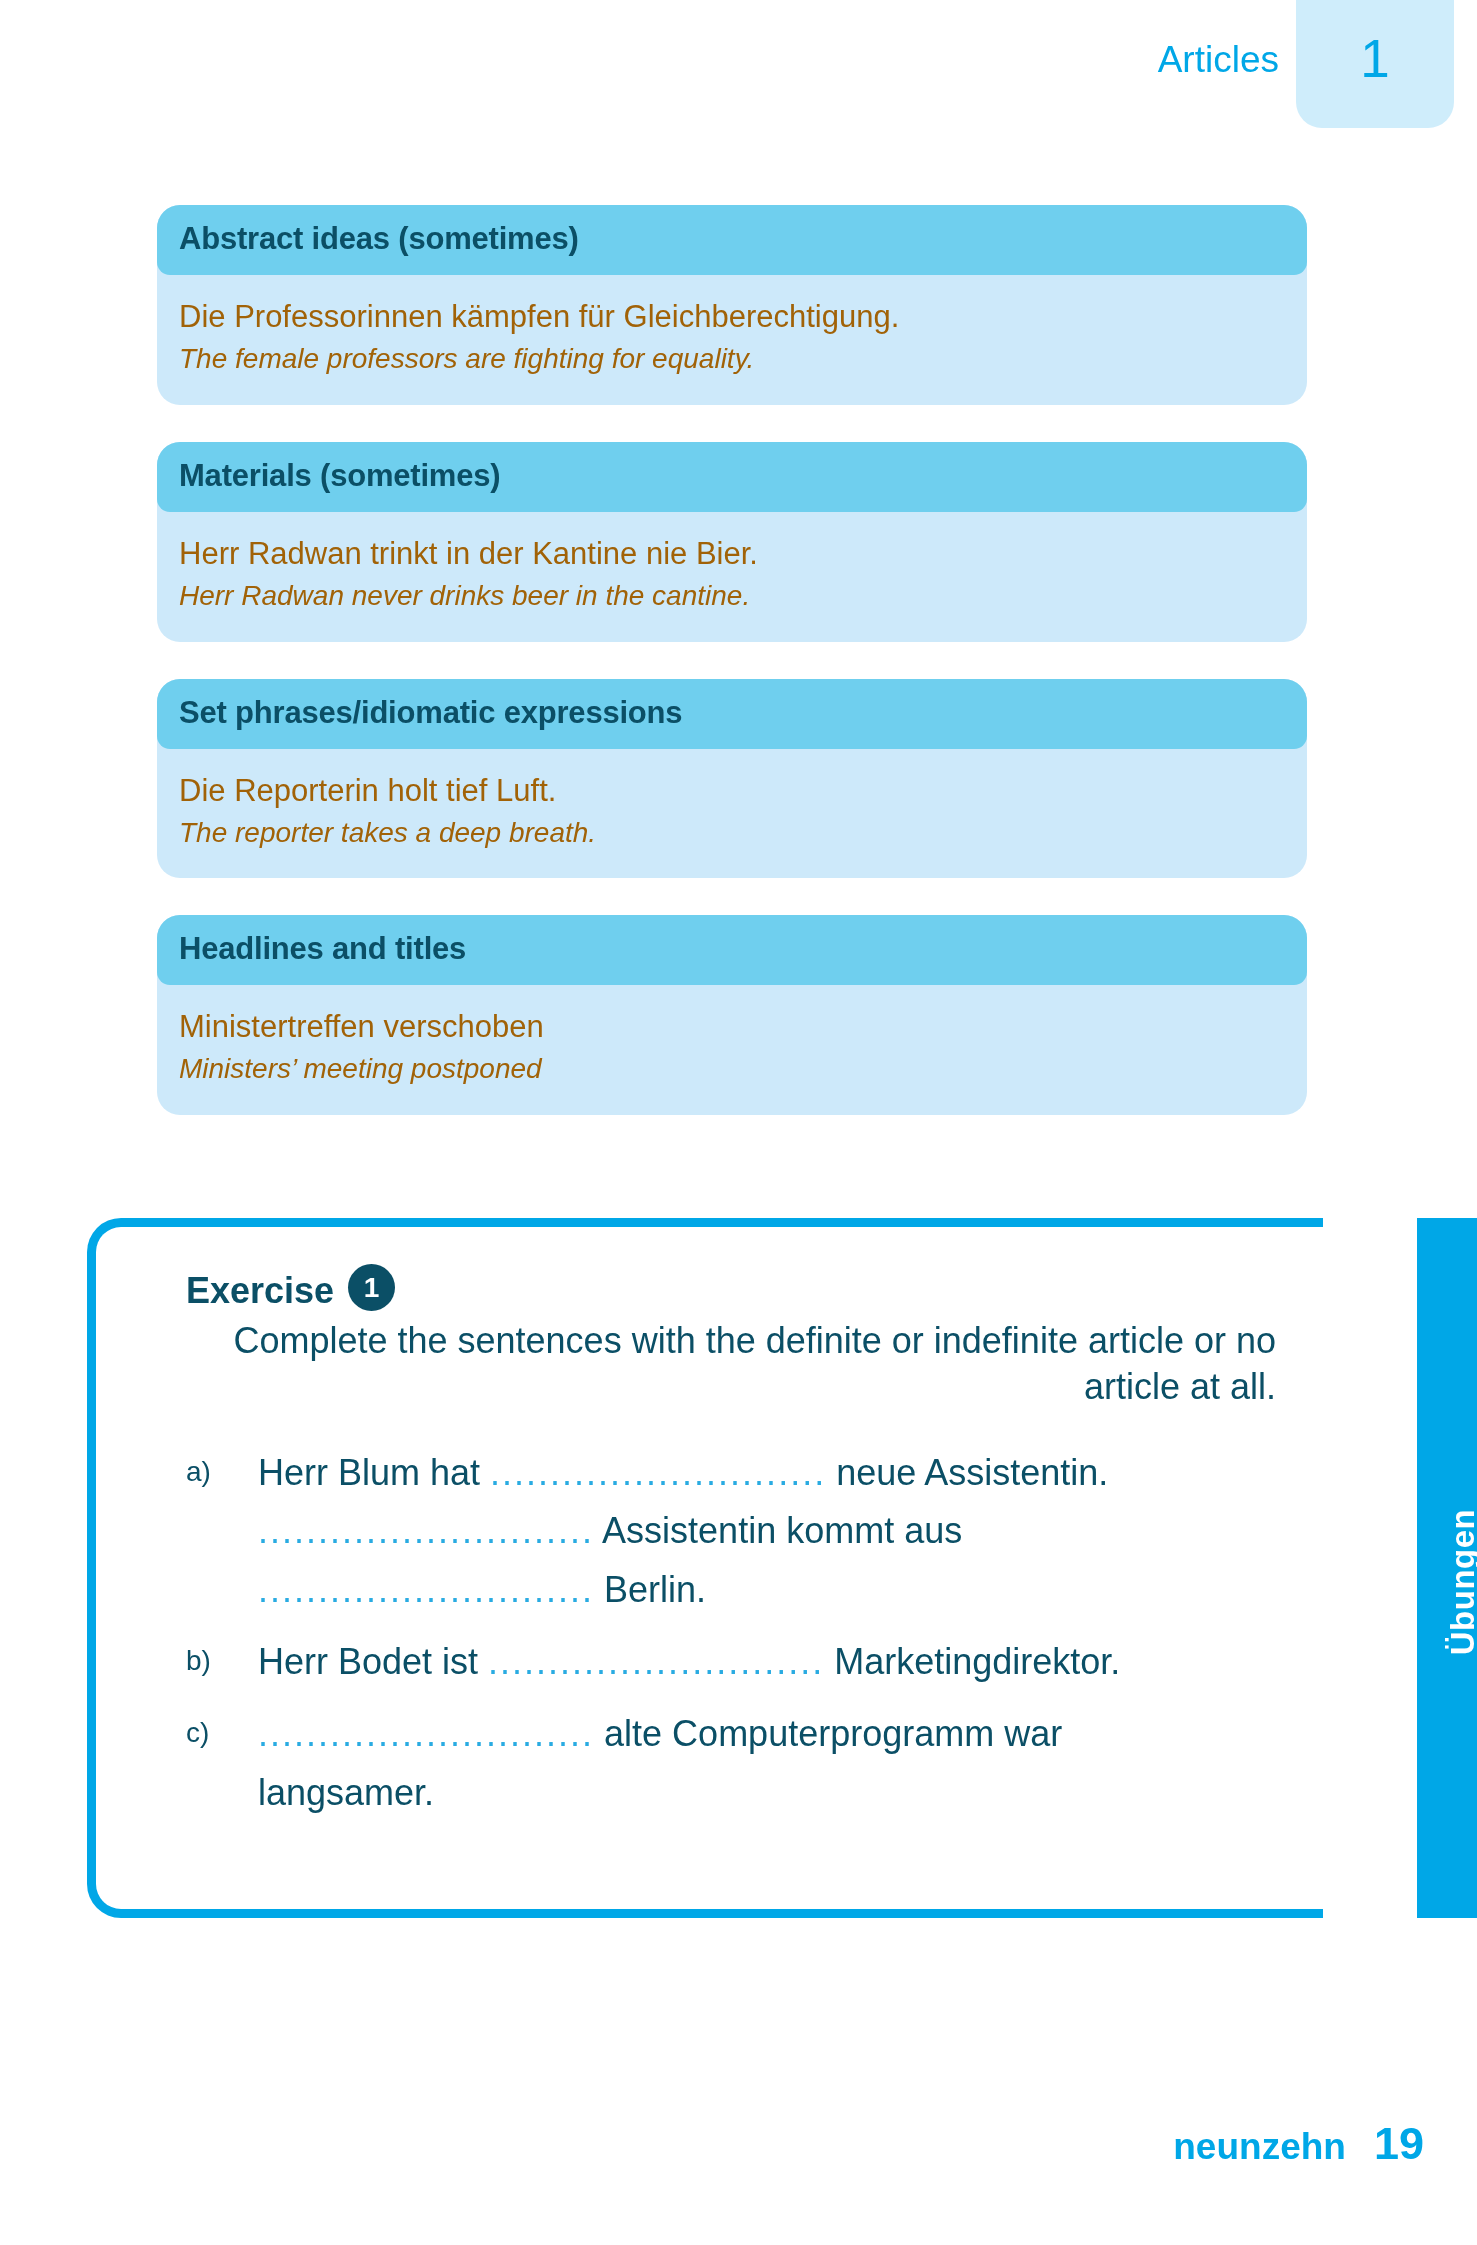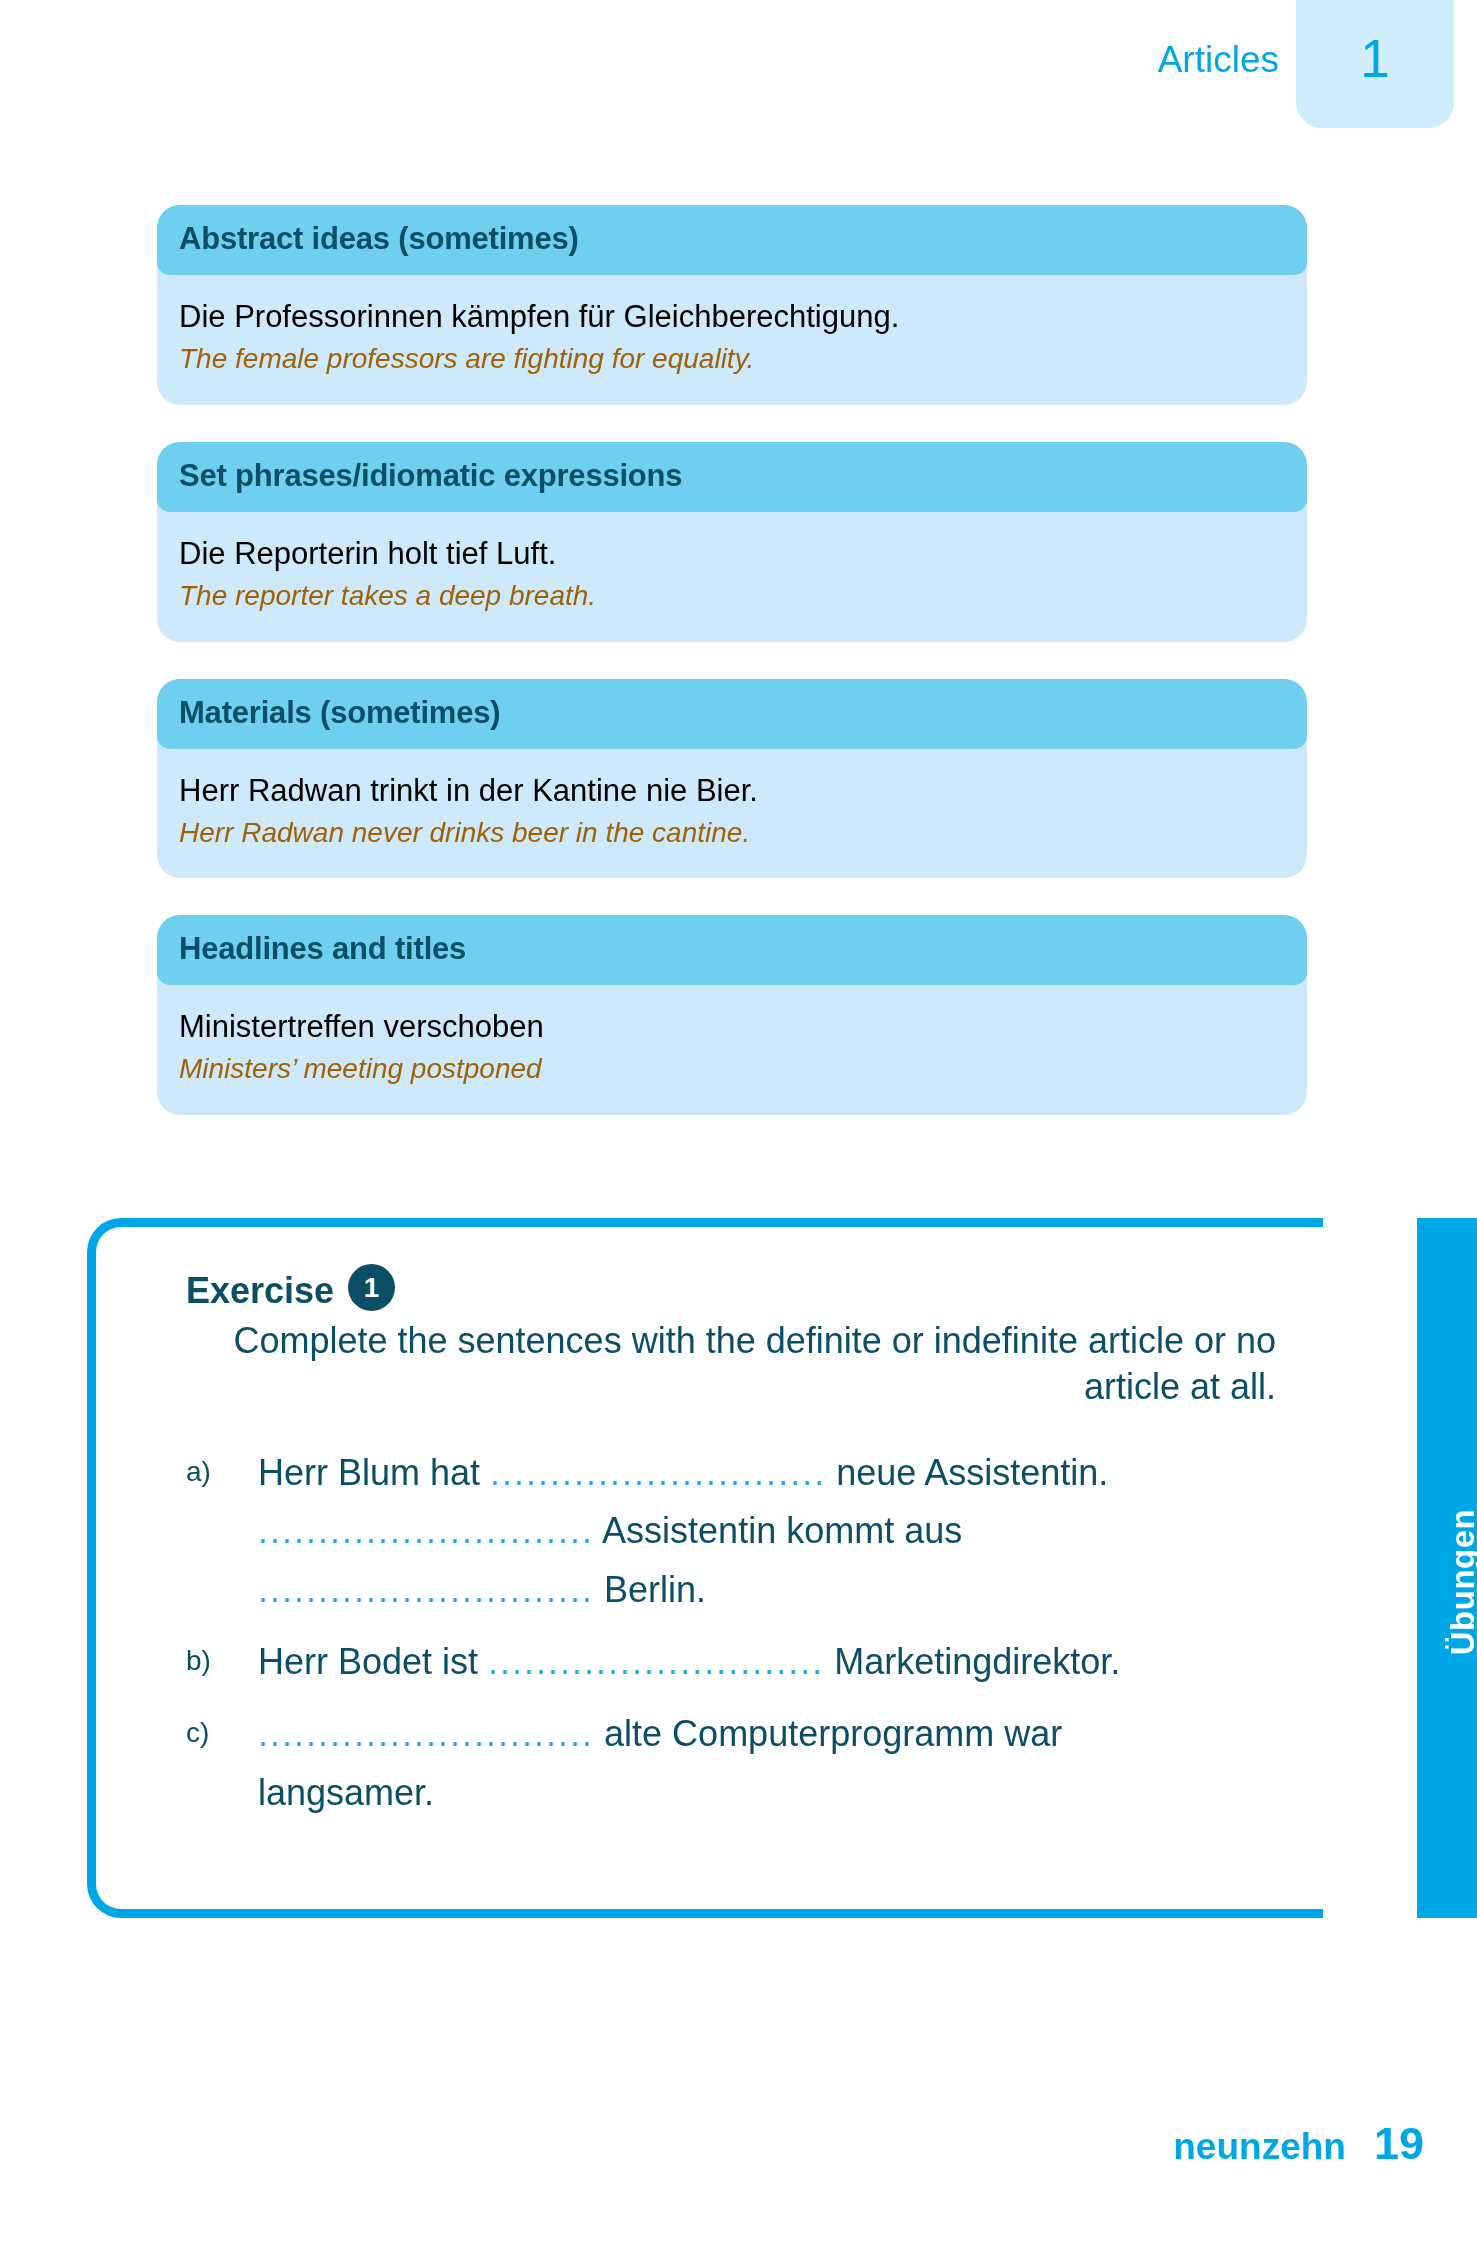--- a/index.html
+++ b/index.html
@@ -54,21 +54,21 @@
     font-weight:bold;
     color:#0B4F66;
     font-stretch:condensed;
     letter-spacing:-0.2px;
   }
   .info-box-body {
     padding:20px 22px 26px 22px;
   }
   .sent-de {
     font-size:31px;
-    color:#000000;
+    color:#a16207;
     line-height:1.42;
     font-weight:400;
   }
   .sent-en {
     font-size:28px;
     color:#a16207;
     line-height:1.42;
     font-style:italic;
     font-weight:400;
   }
@@ -179,32 +179,32 @@
 
     <div class="info-box">
       <div class="info-box-header">Abstract ideas (sometimes)</div>
       <div class="info-box-body">
         <div class="sent-de">Die Professorinnen kämpfen für Gleichberechtigung.</div>
         <div class="sent-en">The female professors are fighting for equality.</div>
       </div>
     </div>
 
     <div class="info-box">
+      <div class="info-box-header">Materials (sometimes)</div>
+      <div class="info-box-body">
+        <div class="sent-de">Herr Radwan trinkt in der Kantine nie Bier.</div>
+        <div class="sent-en">Herr Radwan never drinks beer in the cantine.</div>
+      </div>
+    </div>
+
+    <div class="info-box">
       <div class="info-box-header">Set phrases/idiomatic expressions</div>
       <div class="info-box-body">
         <div class="sent-de">Die Reporterin holt tief Luft.</div>
         <div class="sent-en">The reporter takes a deep breath.</div>
-      </div>
-    </div>
-
-    <div class="info-box">
-      <div class="info-box-header">Materials (sometimes)</div>
-      <div class="info-box-body">
-        <div class="sent-de">Herr Radwan trinkt in der Kantine nie Bier.</div>
-        <div class="sent-en">Herr Radwan never drinks beer in the cantine.</div>
       </div>
     </div>
 
     <div class="info-box">
       <div class="info-box-header">Headlines and titles</div>
       <div class="info-box-body">
         <div class="sent-de">Ministertreffen verschoben</div>
         <div class="sent-en">Ministers’ meeting postponed</div>
       </div>
     </div>

